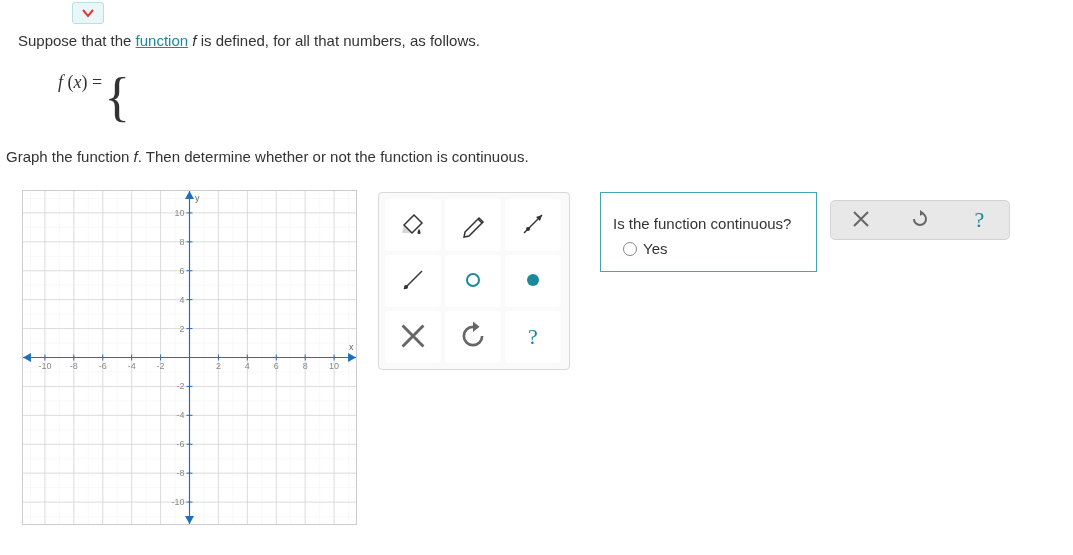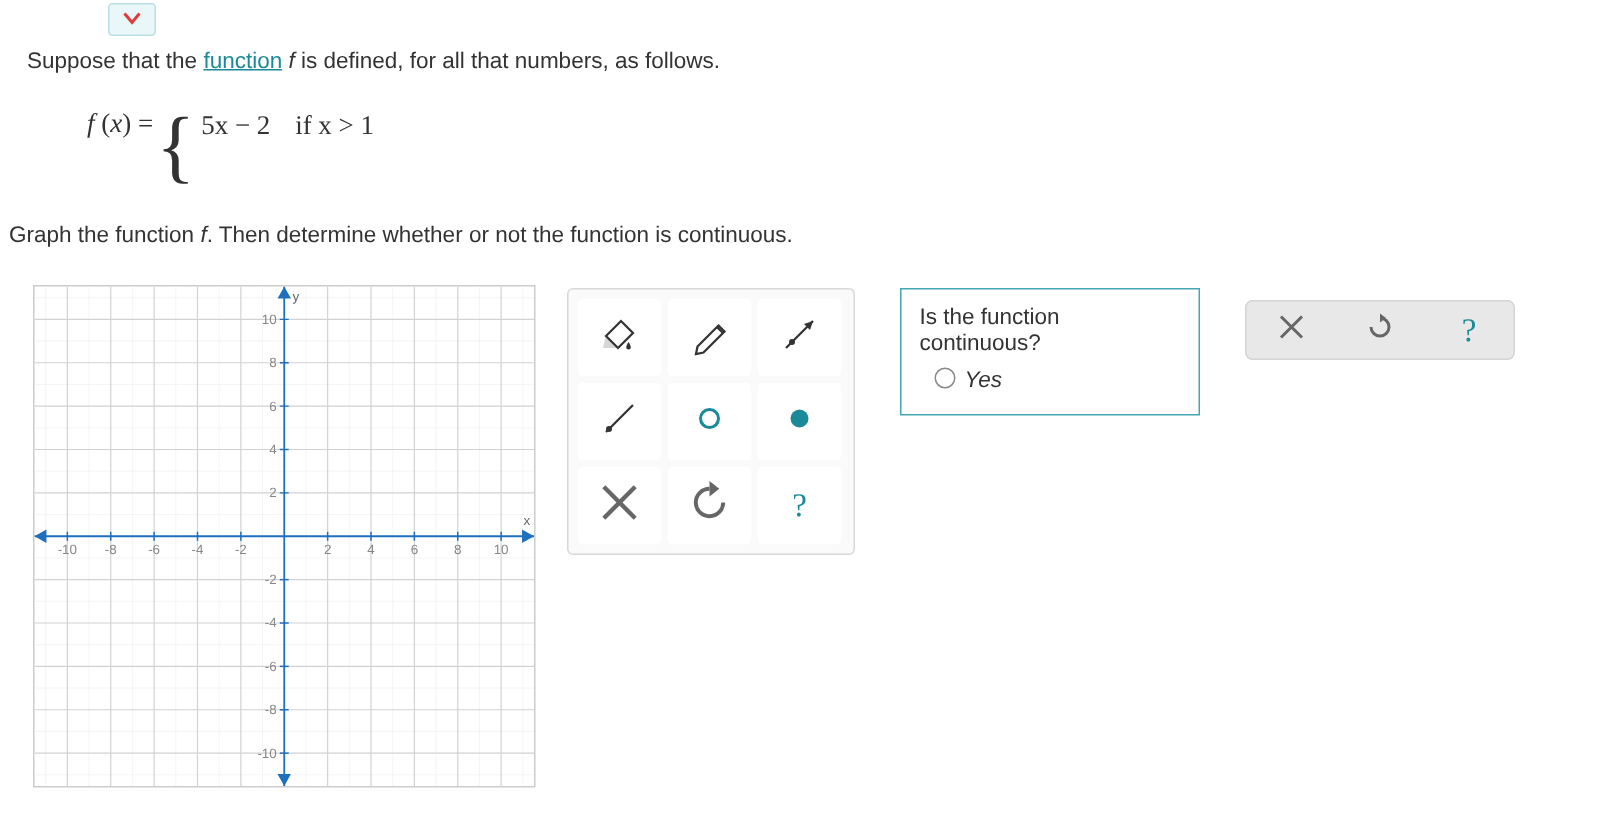--- a/index.html
+++ b/index.html
@@ -94,26 +94,26 @@
     display: flex;
     align-items: center;
     justify-content: center;
     cursor: pointer;
   }
   .tool-btn svg { width: 34px; height: 34px; }
   .continuity-box {
     position: absolute;
     top: 192px;
     left: 600px;
-    width: 200px;
+    width: 217px;
     border: 1px solid #46a5b3;
-    padding: 10px 12px 14px 12px;
+    padding: 22px 12px 14px 12px;
   }
   .continuity-box .q { margin-bottom: 8px; }
-  .radio-row { display: flex; margin-top: 3px; margin-left: 10px; font-style: italic; }
+  .radio-row { display: flex; align-items: center; margin-top: 3px; margin-left: 10px; }
   .radio-row .circ {
     width: 14px; height: 14px; border: 1px solid #888; border-radius: 50%; margin-right: 6px;
   }
   .control-bar {
     position: absolute;
     top: 200px;
     left: 830px;
     width: 180px;
     height: 40px;
     background: #e8e8e8;
@@ -148,24 +148,20 @@
 </div>
 
 <div class="problem-text">
   <span>Suppose that the </span><a href="#" class="link"><span>function</span></a><span><i> f </i></span><span>is defined, for all that numbers, as follows.</span>
 </div>
 
 <div class="formula-block">
   <span><i>f </i>(<i>x</i>) =</span>
   <span class="brace">{</span>
   <div class="cases">
-    <div class="case-row">
-      <span>5x − 2</span>
-      <span class="cond">if  x &gt; 1</span>
-    </div>
   </div>
 </div>
 
 <div class="graph-prompt">
   <span>Graph the function <i>f</i>.  Then determine whether or not the function is continuous.</span>
 </div>
 
 <div class="grid-wrap">
   <svg viewBox="0 0 335 335">
 

